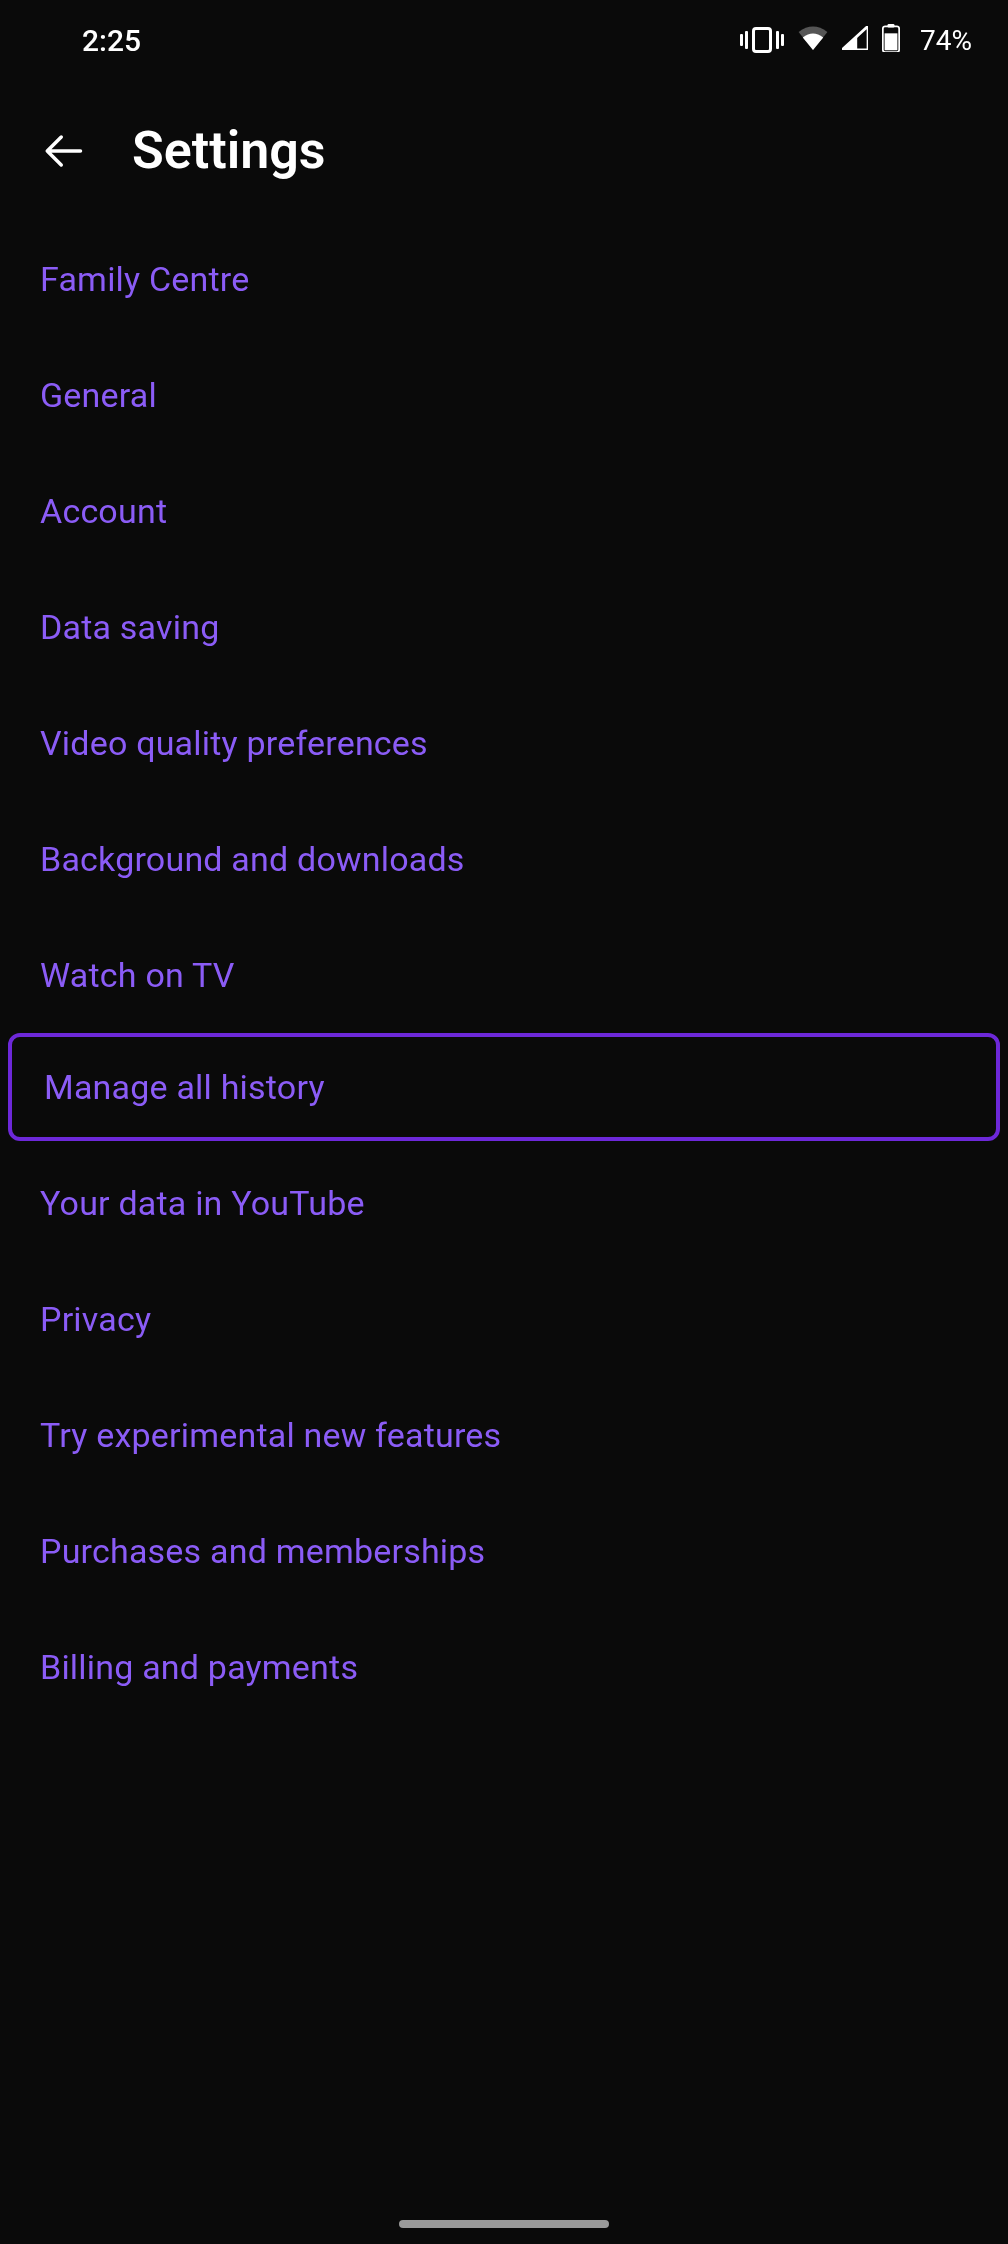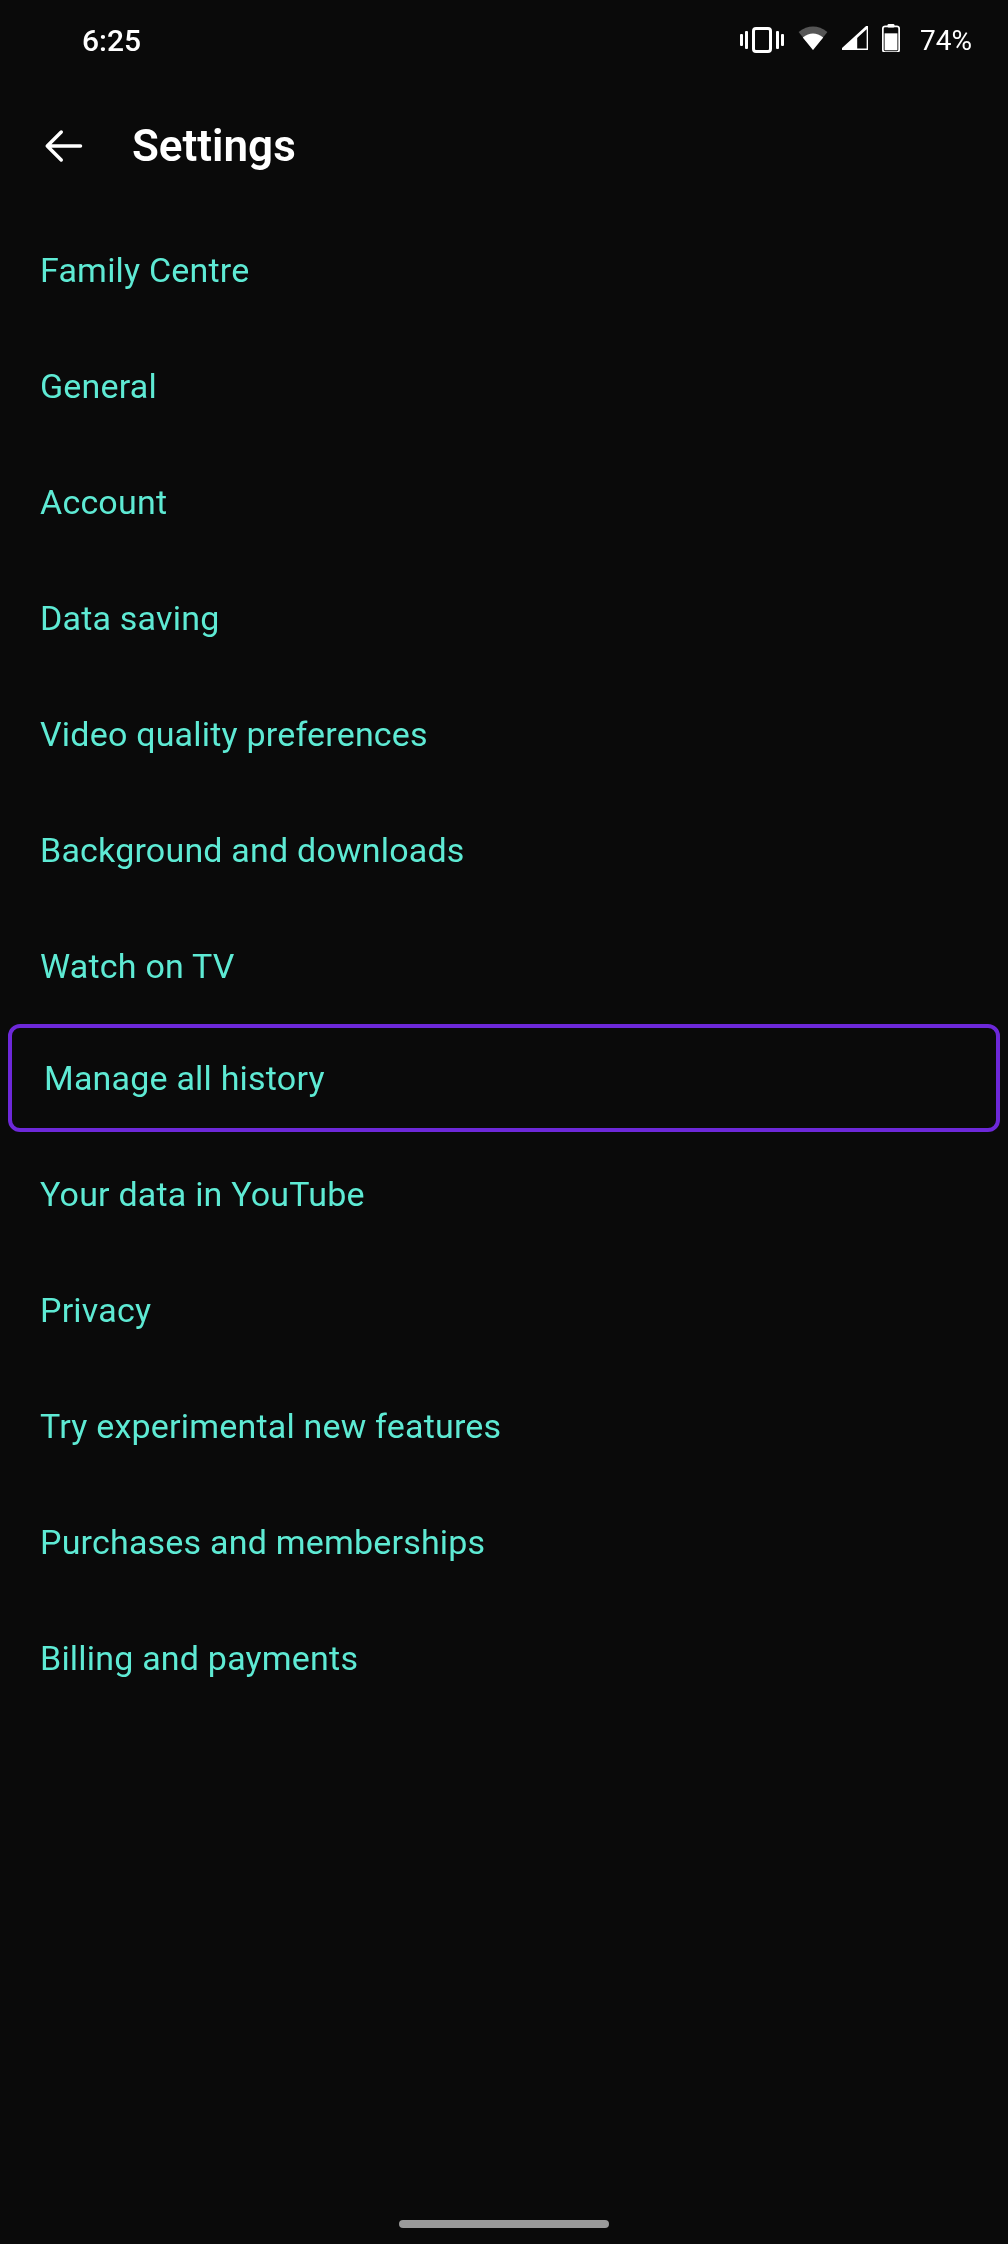--- a/index.html
+++ b/index.html
@@ -82,31 +82,31 @@
     .back-button {
       display: flex;
       align-items: center;
       justify-content: center;
     }
     .back-button svg {
       width: 42px;
       height: 42px;
     }
     .header-title {
-      font-size: 44px;
+      font-size: 52px;
       font-weight: 600;
     }
     .settings-list {
       padding: 0;
     }
     .settings-item {
       padding: 38px 40px;
       font-size: 34px;
       font-weight: 400;
-      color: #5eead4;
+      color: #8b5cf6;
       letter-spacing: 0.2px;
     }
     .highlight-box {
       border: 4px solid #6d28d9;
       border-radius: 12px;
       margin: 0 8px 4px 8px;
     }
     .highlight-box .settings-item {
       padding: 30px 32px;
     }
@@ -118,21 +118,21 @@
       width: 210px;
       height: 8px;
       background: #9a9a9a;
       border-radius: 4px;
     }
   </style>
 </head>
 <body>
 
 <div class="status-bar">
-  <div class="status-time">6:25</div>
+  <div class="status-time">2:25</div>
   <div class="status-right">
     <div class="vibrate-icon">
       <div class="bar short"></div>
       <div class="bar"></div>
       <div class="box"></div>
       <div class="bar"></div>
       <div class="bar short"></div>
     </div>
     <div class="wifi-icon">
       <svg viewBox="0 0 24 20">

